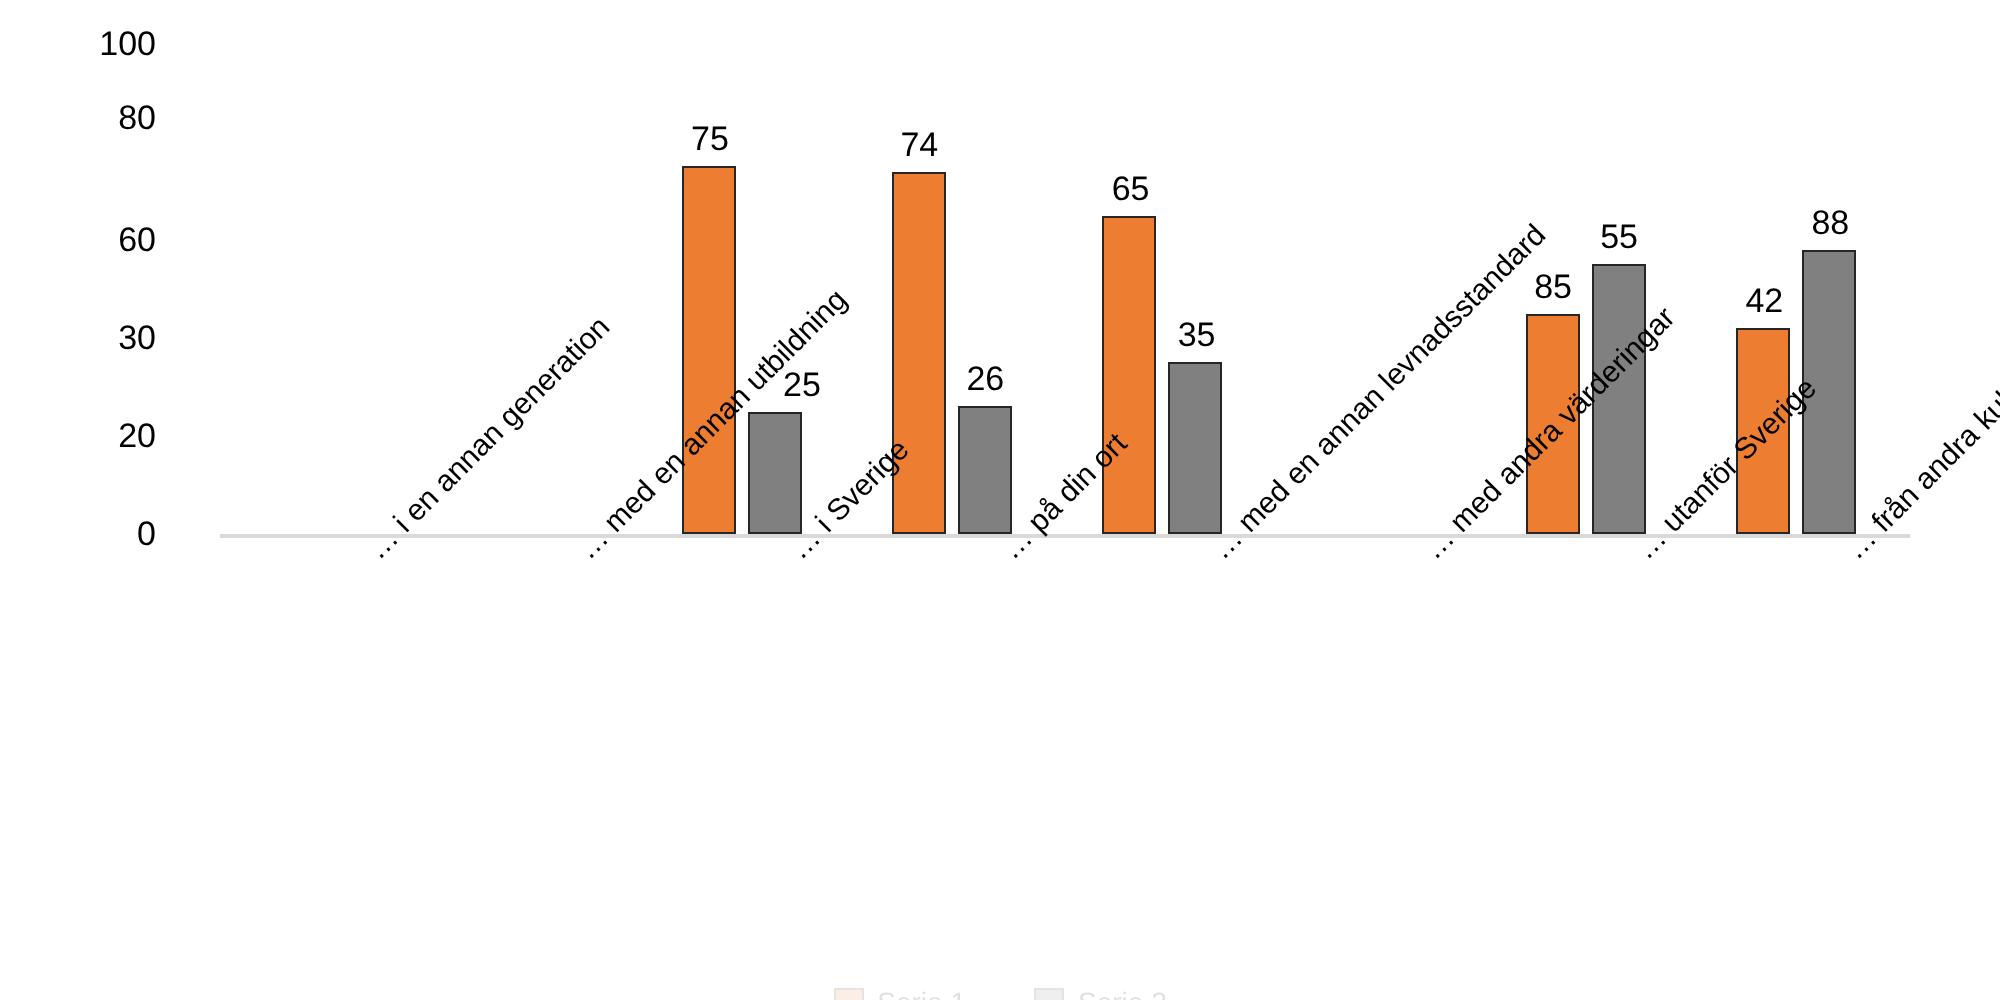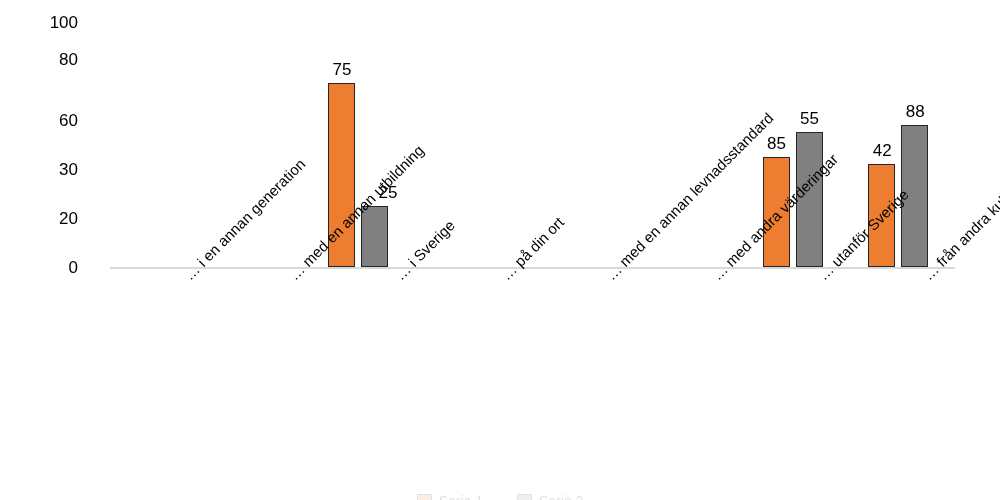--- a/index.html
+++ b/index.html
@@ -141,25 +141,37 @@
   <div class="y-axis">
       <div class="y-tick-label" style="top: 267px;">0</div>
       <div class="y-tick-label" style="top: 218px;">20</div>
       <div class="y-tick-label" style="top: 169px;">30</div>
       <div class="y-tick-label" style="top: 120px;">60</div>
       <div class="y-tick-label" style="top: 59px; text-align: center;">80</div>
       <div class="y-tick-label" style="top: 22px;">100</div>
     </div>
 
   <div class="plot">
-      <div class="group" style="left: 218px; width: 60px; padding-left: 12px;">
+      <div class="group" style="left: 231px; width: 60px; padding-left: 12px;">
         <div class="bar series-0" style="height: 183.75px; background: rgb(237, 125, 49);"></div>
         <div class="bar-label series-0" style="bottom: 188.75px;">75</div>
         <div class="bar series-1" style="height: 61.25px; background: rgb(128, 128, 128);"></div>
         <div class="bar-label series-1" style="bottom: 66.25px; margin-left: 13px;">25</div>
+      </div>
+      <div class="group" style="left: 335.688px; width: 60px;">
+        <div class="bar series-0" style="height: 181.3px; background: rgb(237, 125, 49);"></div>
+        <div class="bar-label series-0" style="bottom: 186.3px;">74</div>
+        <div class="bar series-1" style="height: 63.7px; background: rgb(128, 128, 128);"></div>
+        <div class="bar-label series-1" style="bottom: 68.7px;">26</div>
+      </div>
+      <div class="group" style="left: 441.312px; width: 60px;">
+        <div class="bar series-0" style="height: 159.25px; background: rgb(237, 125, 49);"></div>
+        <div class="bar-label series-0" style="bottom: 164.25px;">65</div>
+        <div class="bar series-1" style="height: 85.75px; background: rgb(128, 128, 128);"></div>
+        <div class="bar-label series-1" style="bottom: 90.75px;">35</div>
       </div>
       <div class="group" style="left: 652.562px; width: 60px;">
         <div class="bar series-0" style="height: 110.25px; background: rgb(237, 125, 49);"></div>
         <div class="bar-label series-0" style="bottom: 115.25px;">85</div>
         <div class="bar series-1" style="height: 134.75px; background: rgb(128, 128, 128);"></div>
         <div class="bar-label series-1" style="bottom: 139.75px;">55</div>
       </div>
       <div class="group" style="left: 758.188px; width: 60px;">
         <div class="bar series-0" style="height: 102.9px; background: rgb(237, 125, 49);"></div>
         <div class="bar-label series-0" style="bottom: 107.9px;">42</div>

